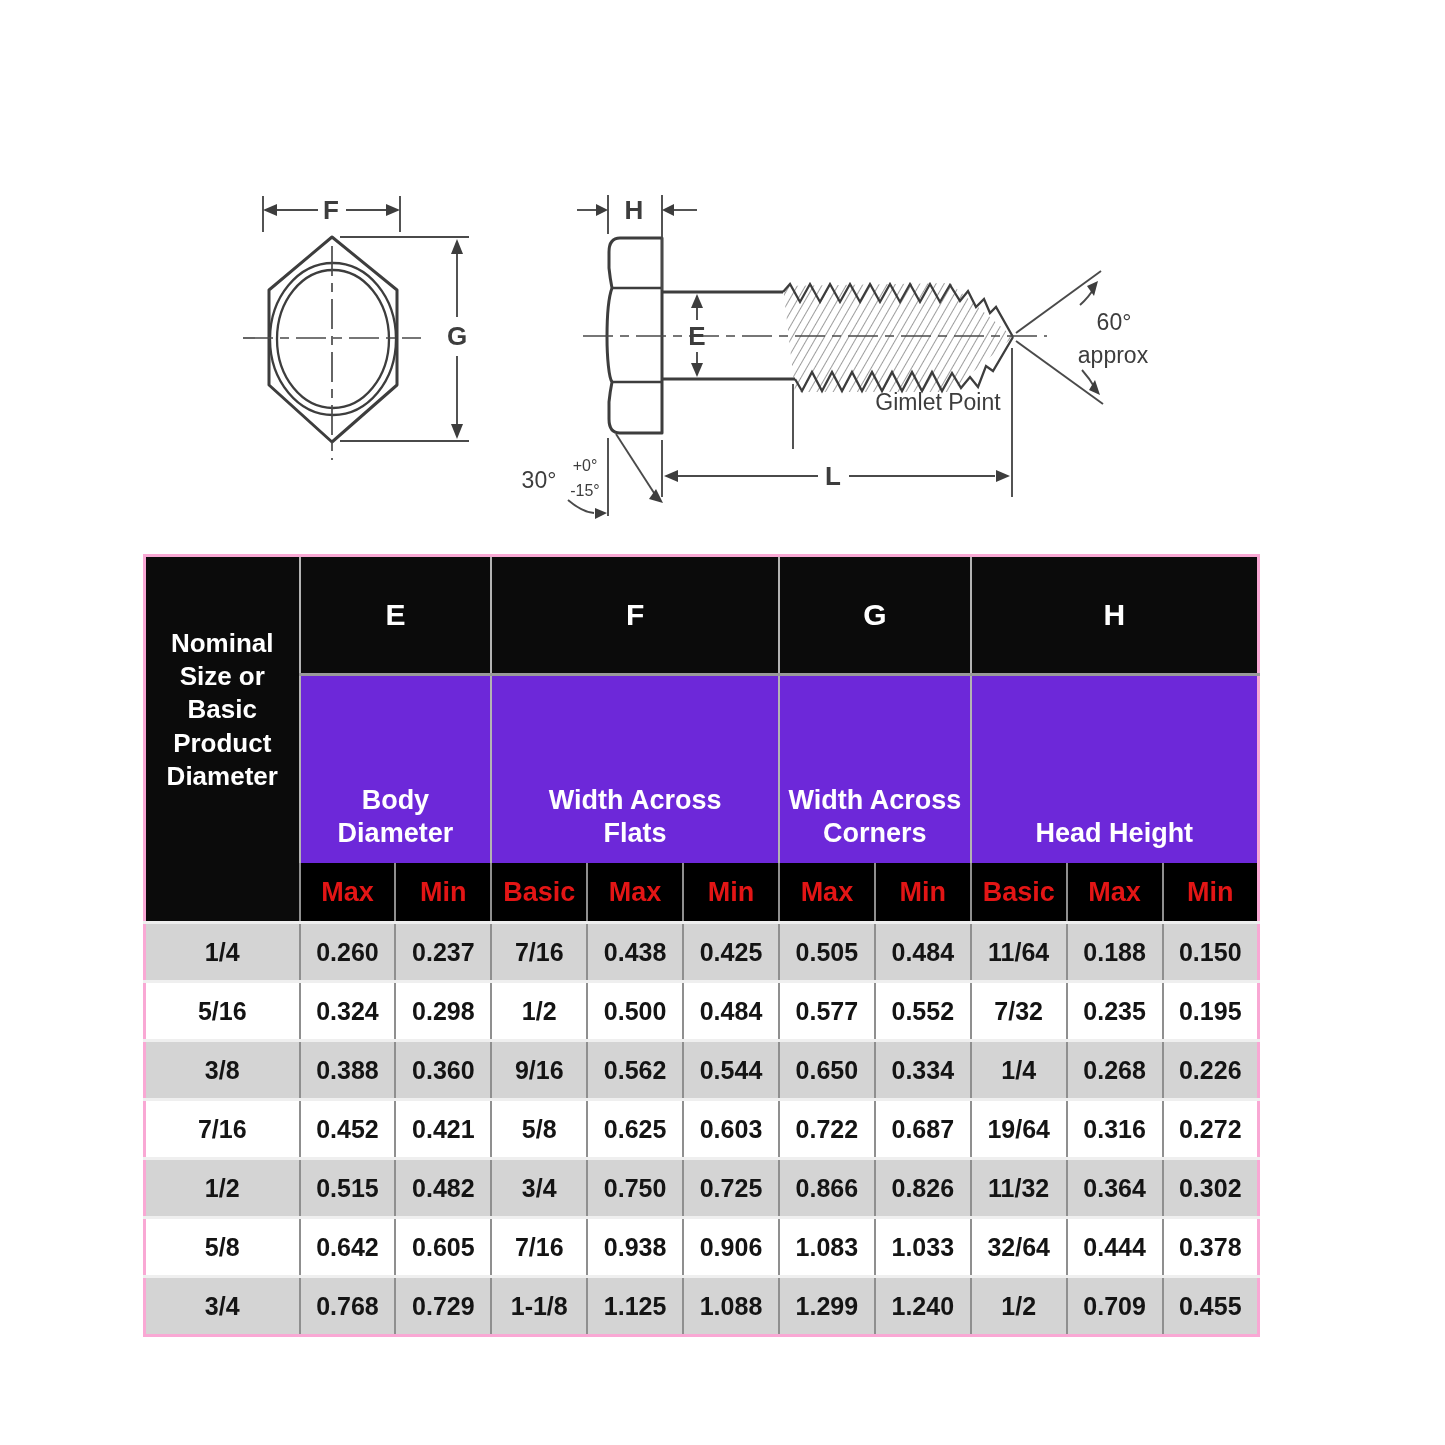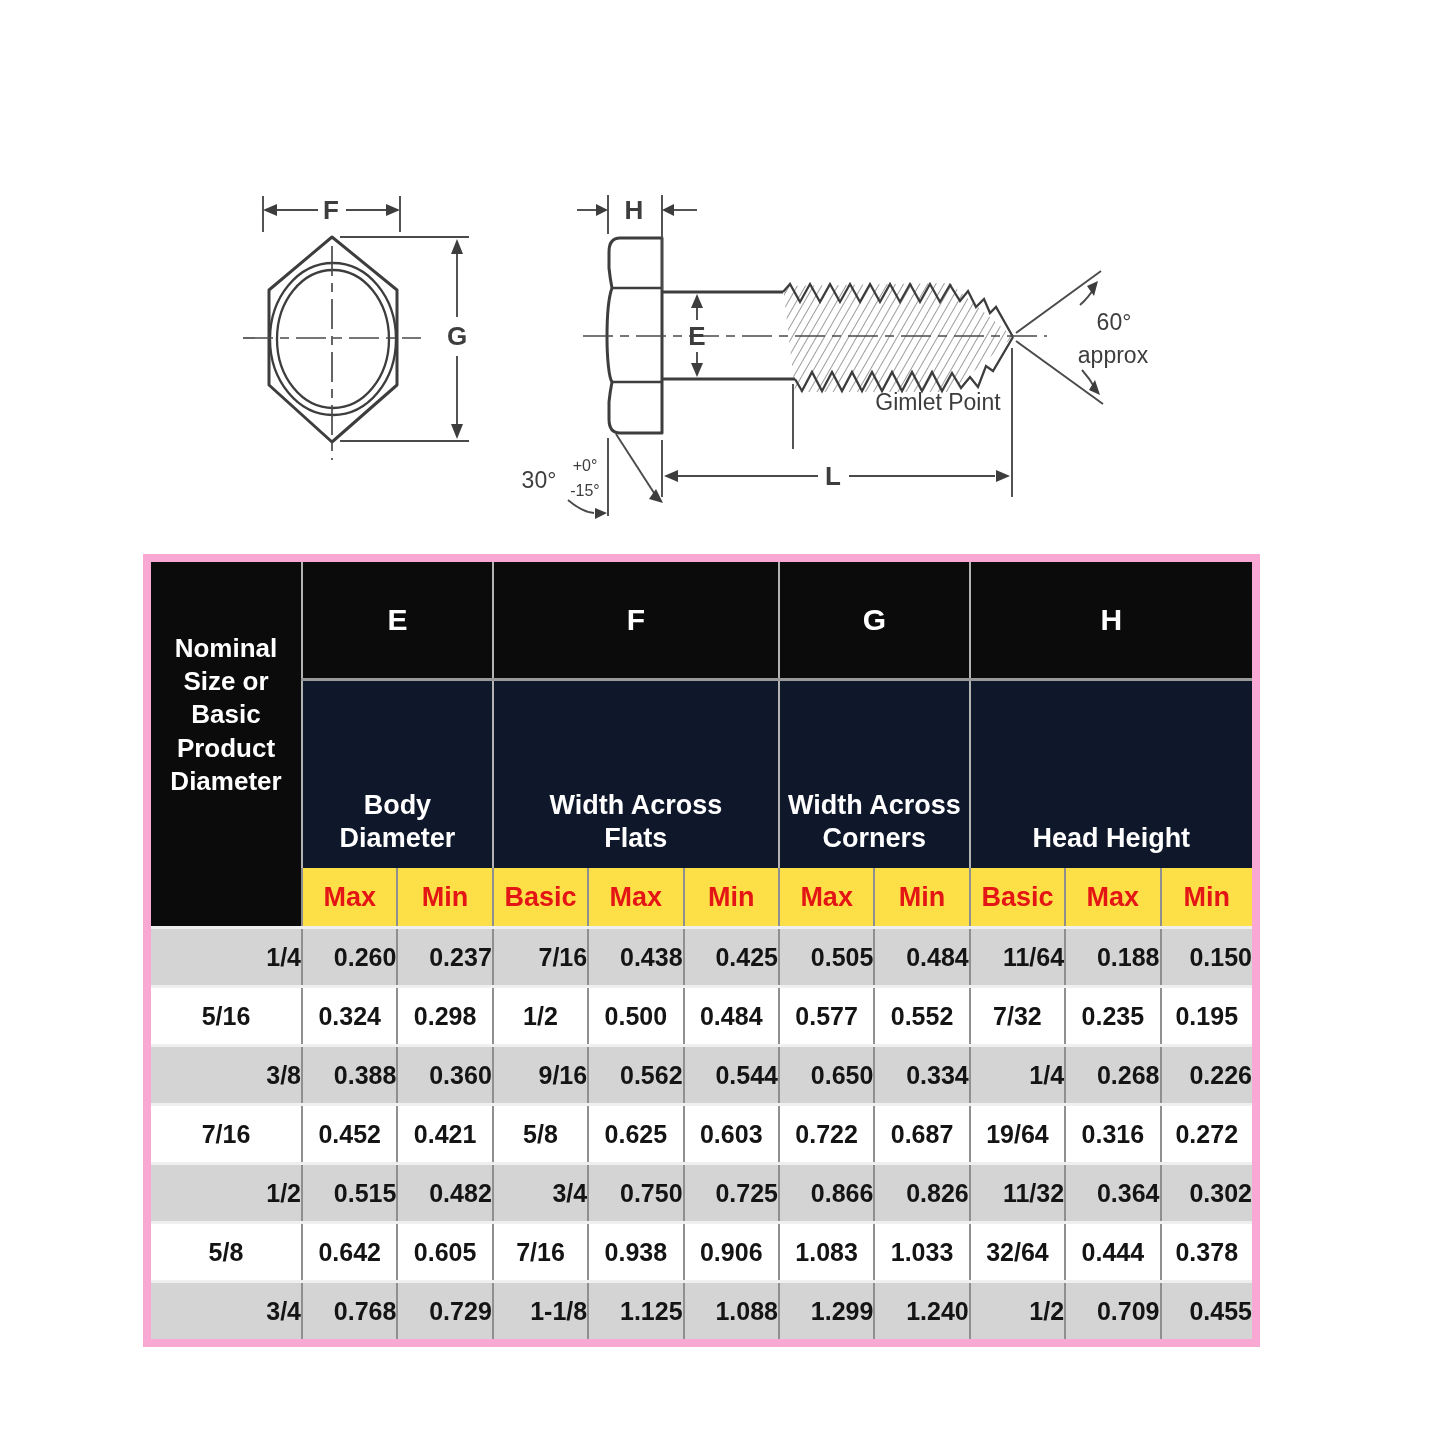--- a/index.html
+++ b/index.html
@@ -14,35 +14,35 @@
   .cl{fill:none;stroke:#4a4a4a;stroke-width:1.7;stroke-dasharray:30 7 9 7;}
   .ah{fill:#3d3d3d;stroke:none;}
   .dlabel{font:bold 26px "Liberation Sans",sans-serif;fill:#3d3d3d;}
   .dtext{font:23px "Liberation Sans",sans-serif;fill:#3d3d3d;}
   .dsmall{font:16px "Liberation Sans",sans-serif;fill:#3d3d3d;}
 
   
   .tablewrap{position:absolute;left:143px;top:554px;width:1117px;}
   table{width:100%;border-collapse:collapse;table-layout:fixed;
         font-family:"Liberation Sans",sans-serif;font-weight:bold;color:#141414;
-        border:8px solid #f9a8d4;}
+        border:3px solid #f9a8d4;}
   th,td{padding:0;text-align:center;vertical-align:middle;overflow:hidden;}
   .h1 th{height:116px;background:#0b0b0b;color:#ffffff;font-size:30px;}
-  .h2 th{height:175px;background:#0f172a;color:#ffffff;font-size:27px;
+  .h2 th{height:175px;background:#6d28d9;color:#ffffff;font-size:27px;
          vertical-align:bottom;padding-bottom:12px;line-height:1.25;white-space:pre-line;}
   .h1 th.letter{border-left:2px solid #b3b3b3;border-bottom:3px solid #9a9a9a;}
   .h2 th.gname{border-left:2px solid #b3b3b3;}
   th.col1{border-right:2px solid #b3b3b3;font-size:26px;line-height:1.28;
           white-space:pre-line;vertical-align:middle;}
   .h3 th{height:58px;}
   .h3 th.blank{background:#0b0b0b;}
-  .h3 th.red{background:#fde047;color:#e31515;font-size:27px;border-left:2px solid #8f8f8f;}
+  .h3 th.red{background:#000000;color:#e31515;font-size:27px;border-left:2px solid #8f8f8f;}
   tbody td{height:56px;font-size:25px;border-left:2px solid #8f8f8f;border-top:3px solid #efefef;
            background:#ffffff;}
-  tbody tr.alt td{background:#d4d4d4;text-align:right;}
+  tbody tr.alt td{background:#d4d4d4;}
 </style>
 </head>
 <body>
 
 <div class="page">
 
   <svg class="diagram" width="1445" height="560" viewBox="0 0 1445 560">
     <defs>
       <pattern id="hatch" width="7" height="7" patternUnits="userSpaceOnUse" patternTransform="rotate(30)">
         <line x1="0" y1="0" x2="0" y2="7" stroke="#5a5a5a" stroke-width="1.2"></line>

